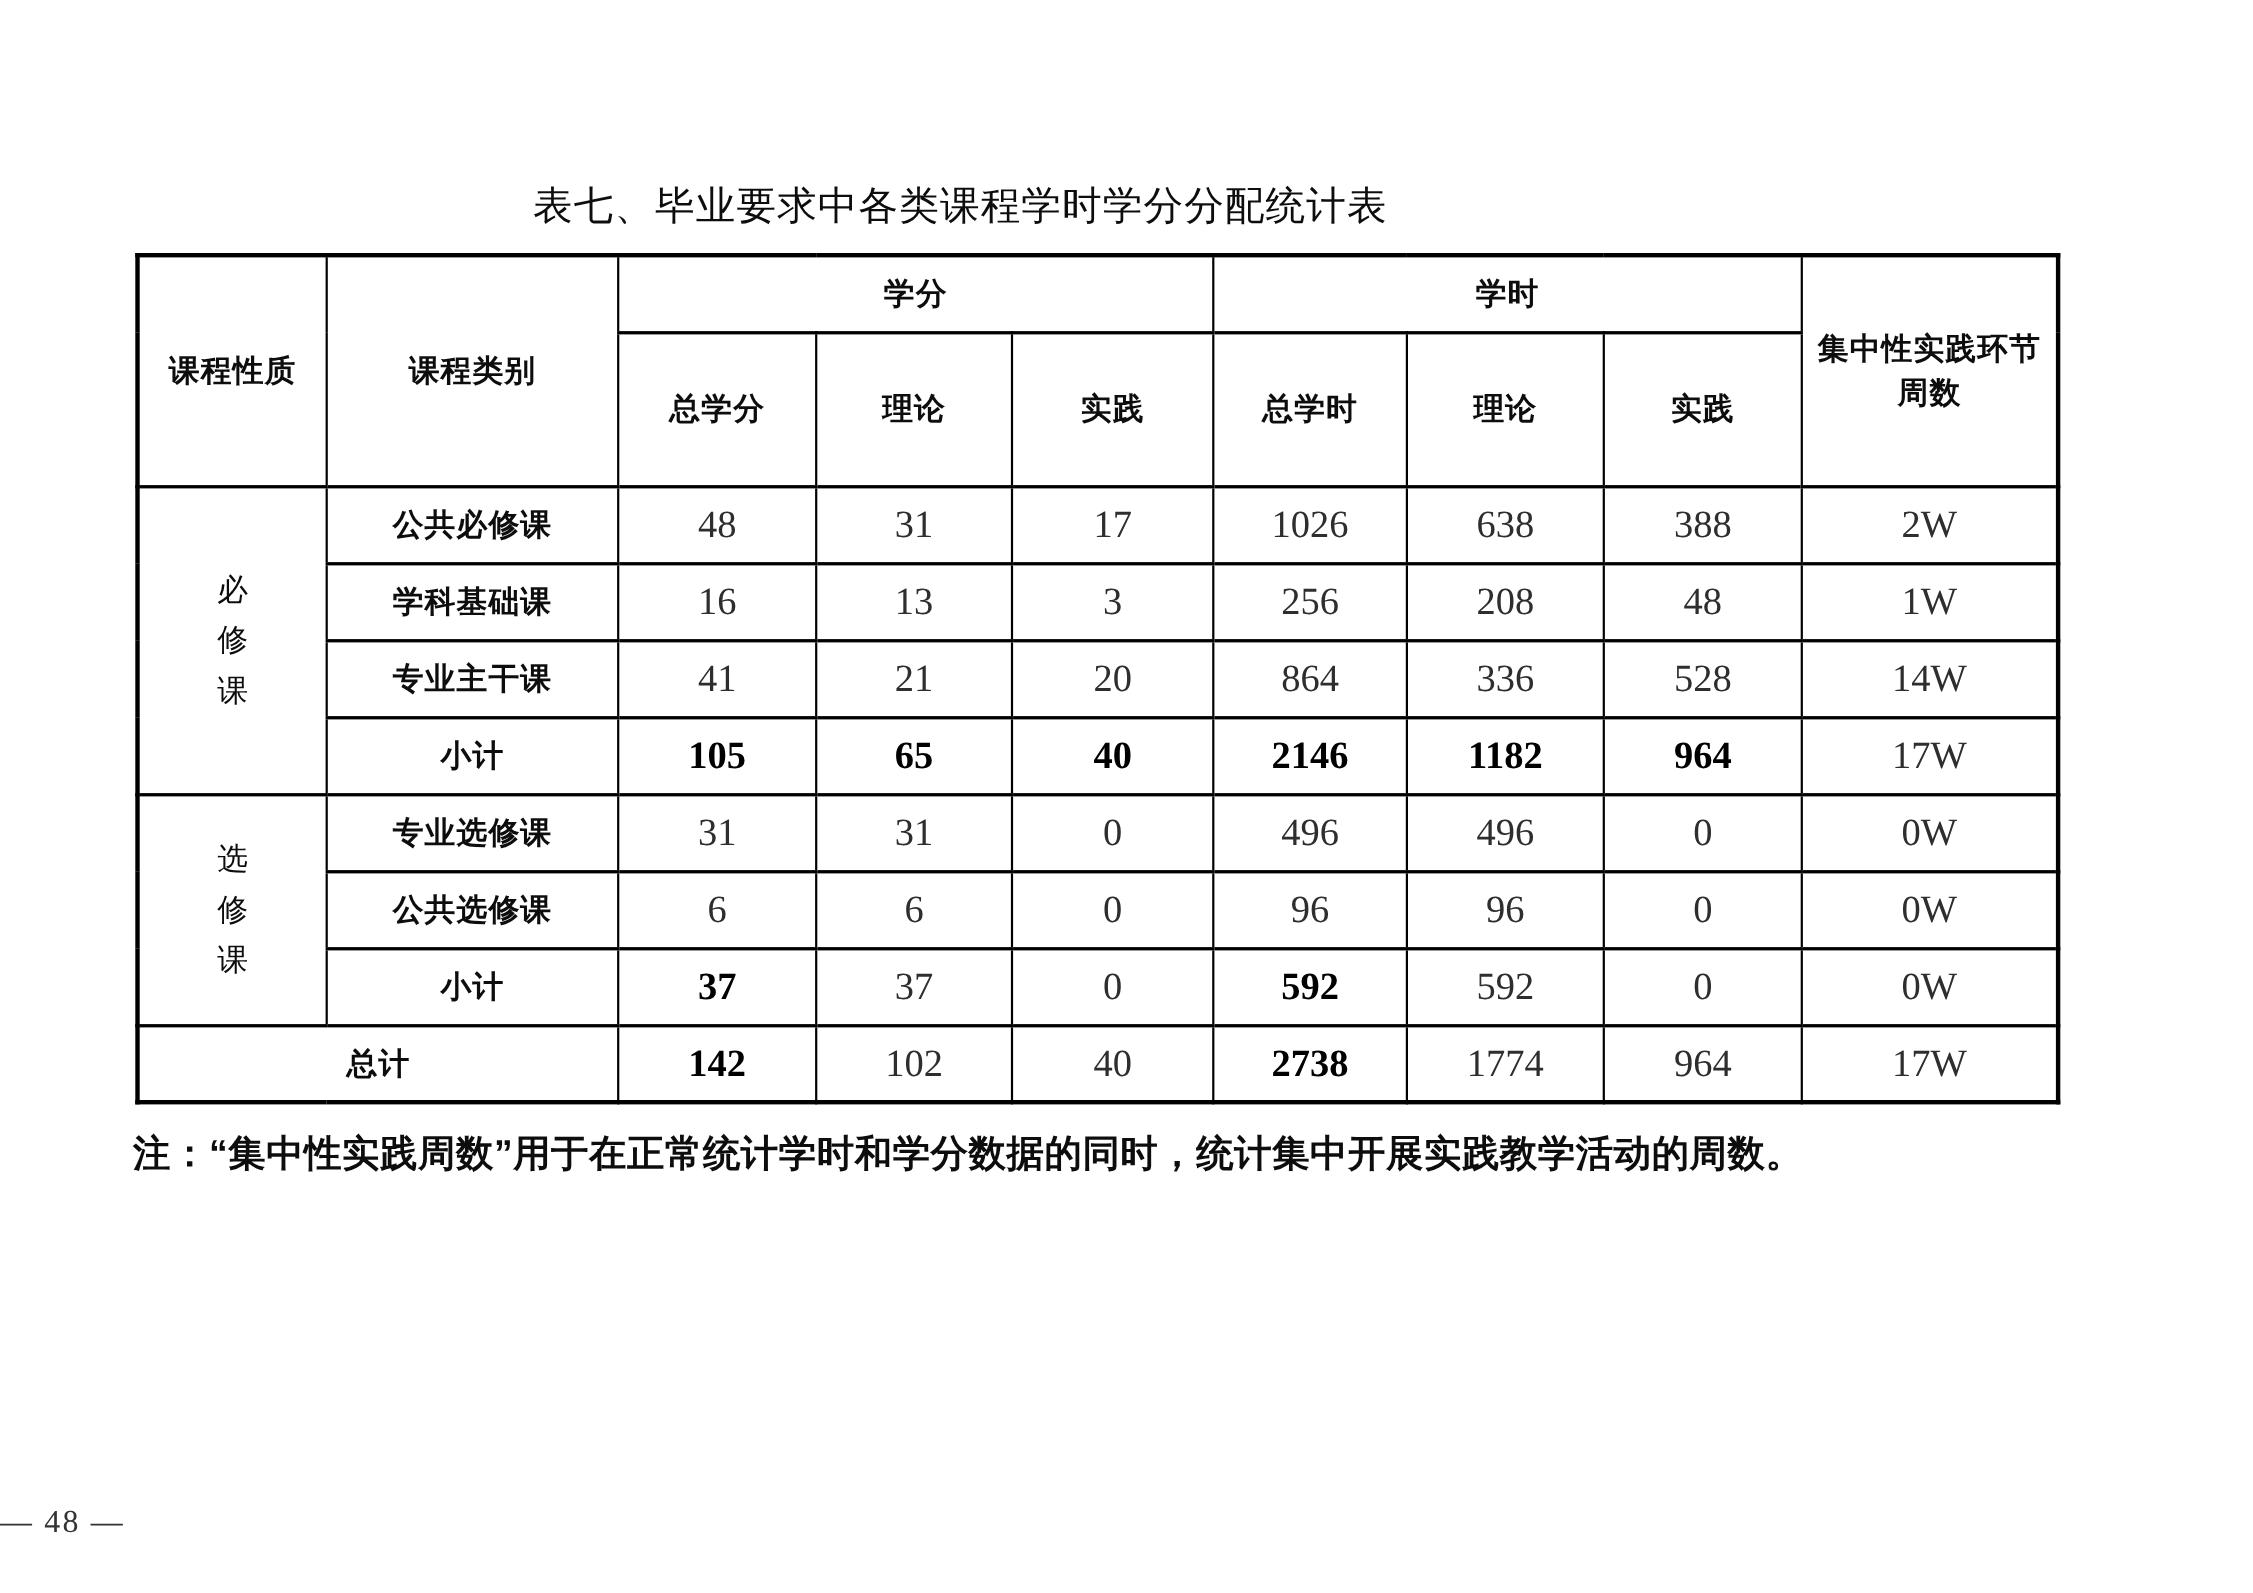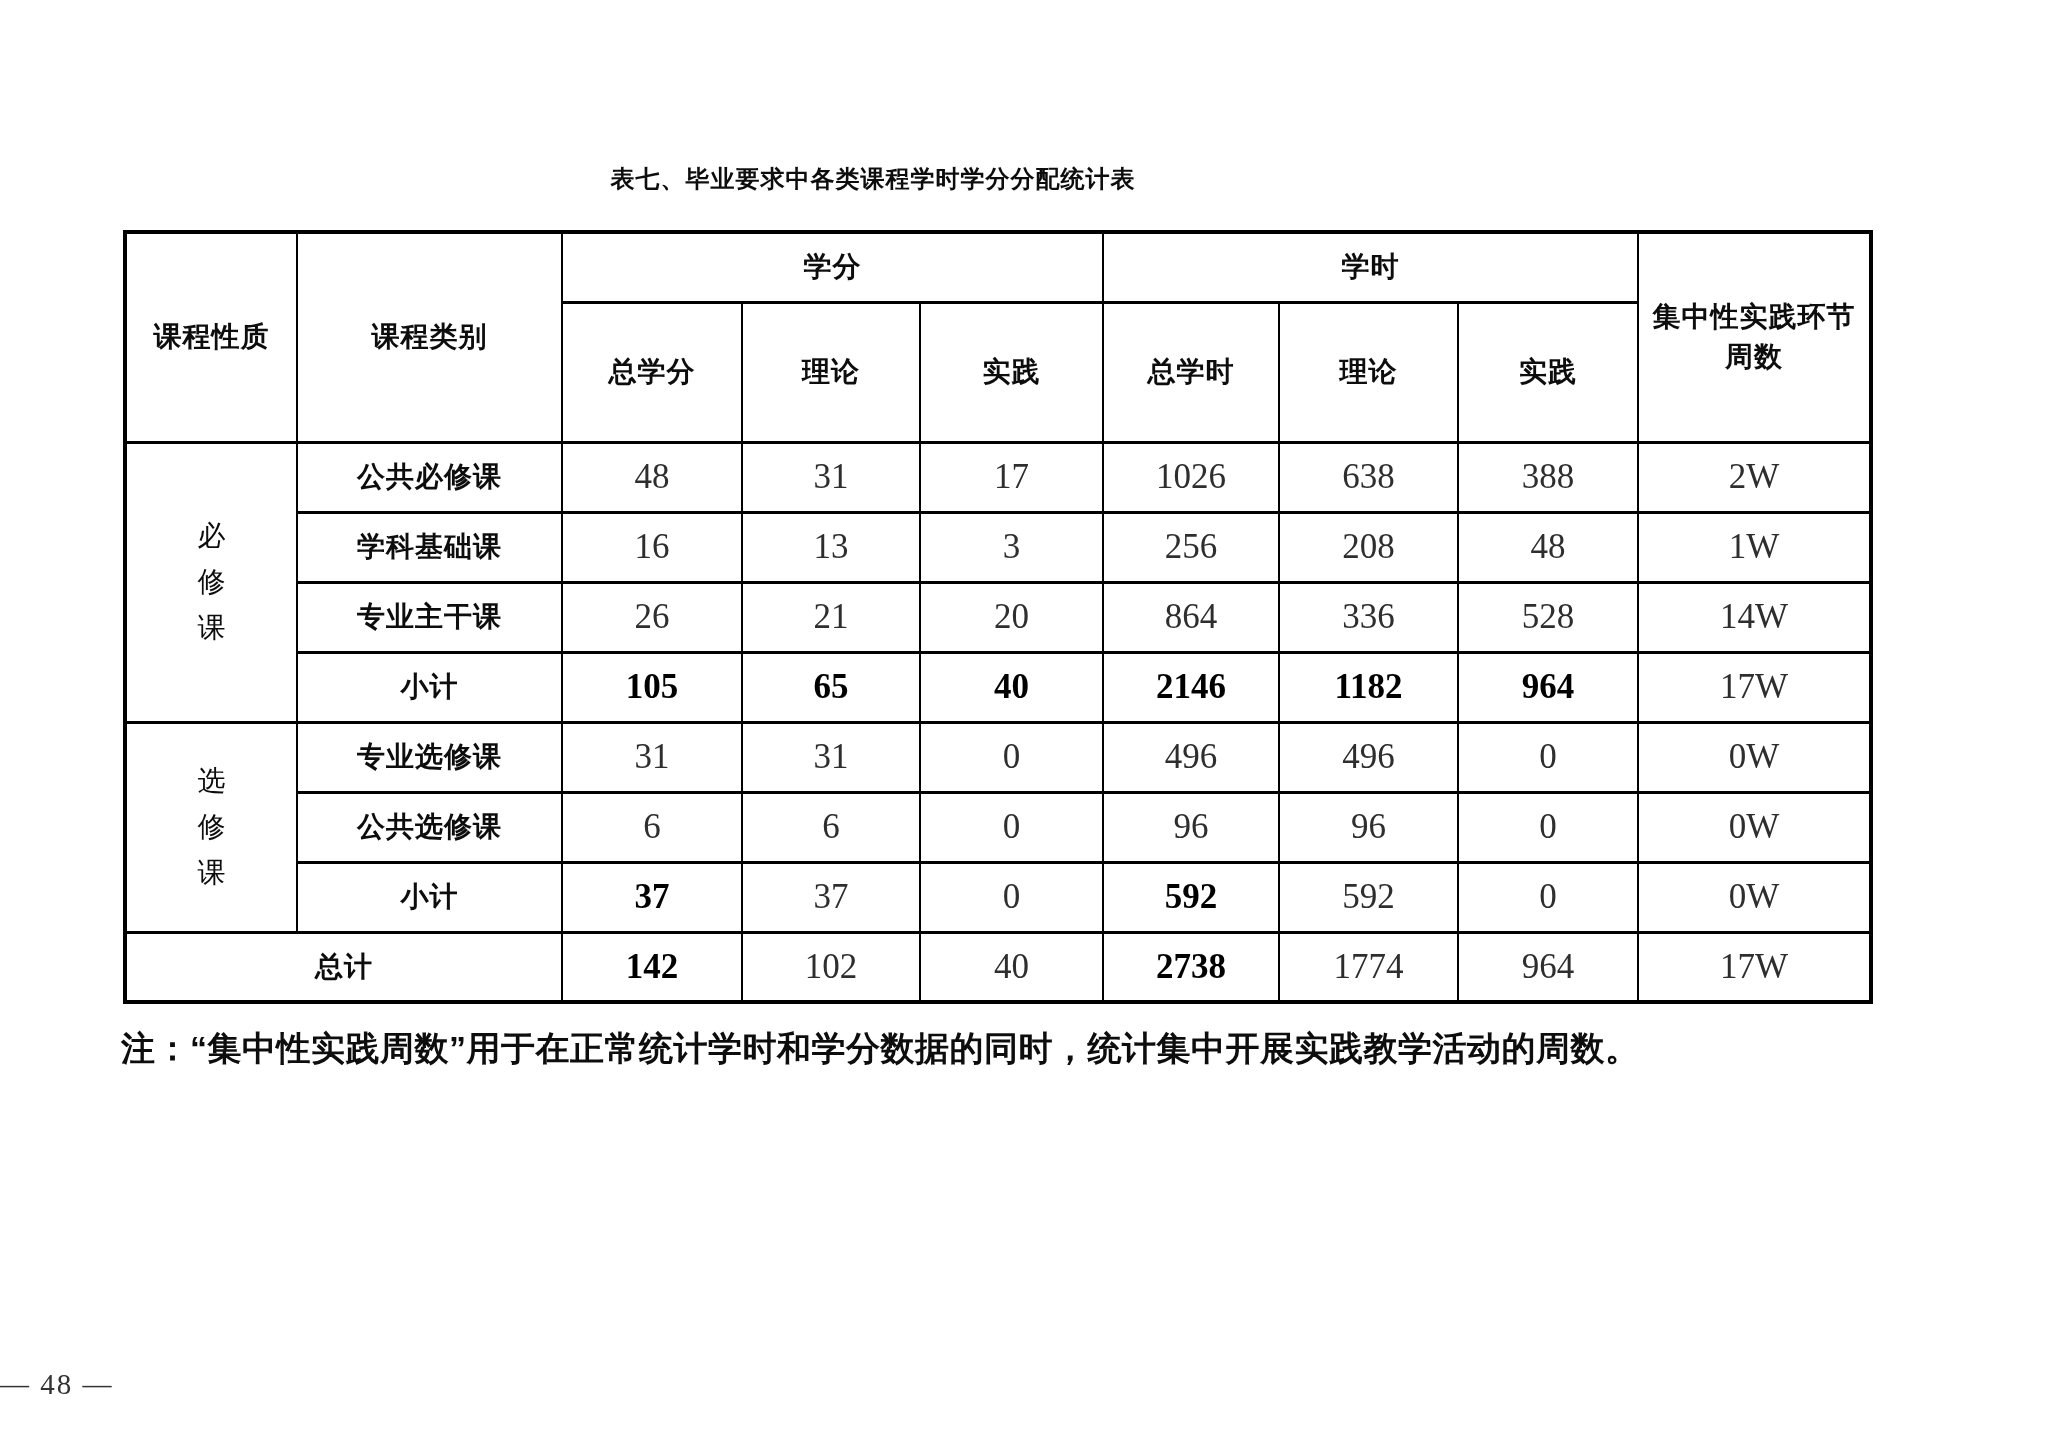--- a/index.html
+++ b/index.html
@@ -1,21 +1,21 @@
 <!DOCTYPE html>
 <html><head>
 <meta charset="utf-8">
 <style>
   html,body{margin:0;padding:0;background:#ffffff;}
   body{width:2048px;height:1448px;font-family:"Liberation Sans",sans-serif;color:#111;}
   .page{position:relative;width:2048px;height:1448px;background:#fff;overflow:hidden;}
 
   .title{
     position:absolute;top:163px;left:123px;width:1500px;
-    text-align:center;font-size:24px;font-weight:bold;color:#0d0d0d;
+    text-align:center;font-size:36px;font-weight:normal;color:#0d0d0d;
     letter-spacing:1px;white-space:nowrap;
   }
 
   table.stats{
     position:absolute;top:230px;left:123px;width:1746px;
     border-collapse:collapse;table-layout:fixed;
     border:4px solid #000;
   }
   .stats th,.stats td{
     border-left:2px solid #000;border-right:2px solid #000;
@@ -114,21 +114,21 @@
         <td class="num">16</td>
         <td class="num">13</td>
         <td class="num">3</td>
         <td class="num">256</td>
         <td class="num">208</td>
         <td class="num">48</td>
         <td class="num">1W</td>
       </tr>
       <tr>
         <td class="cat">专业主干课</td>
-        <td class="num">26</td>
+        <td class="num">41</td>
         <td class="num">21</td>
         <td class="num">20</td>
         <td class="num">864</td>
         <td class="num">336</td>
         <td class="num">528</td>
         <td class="num">14W</td>
       </tr>
       <tr>
         <td class="cat">小计</td>
         <td class="num b">105</td>

